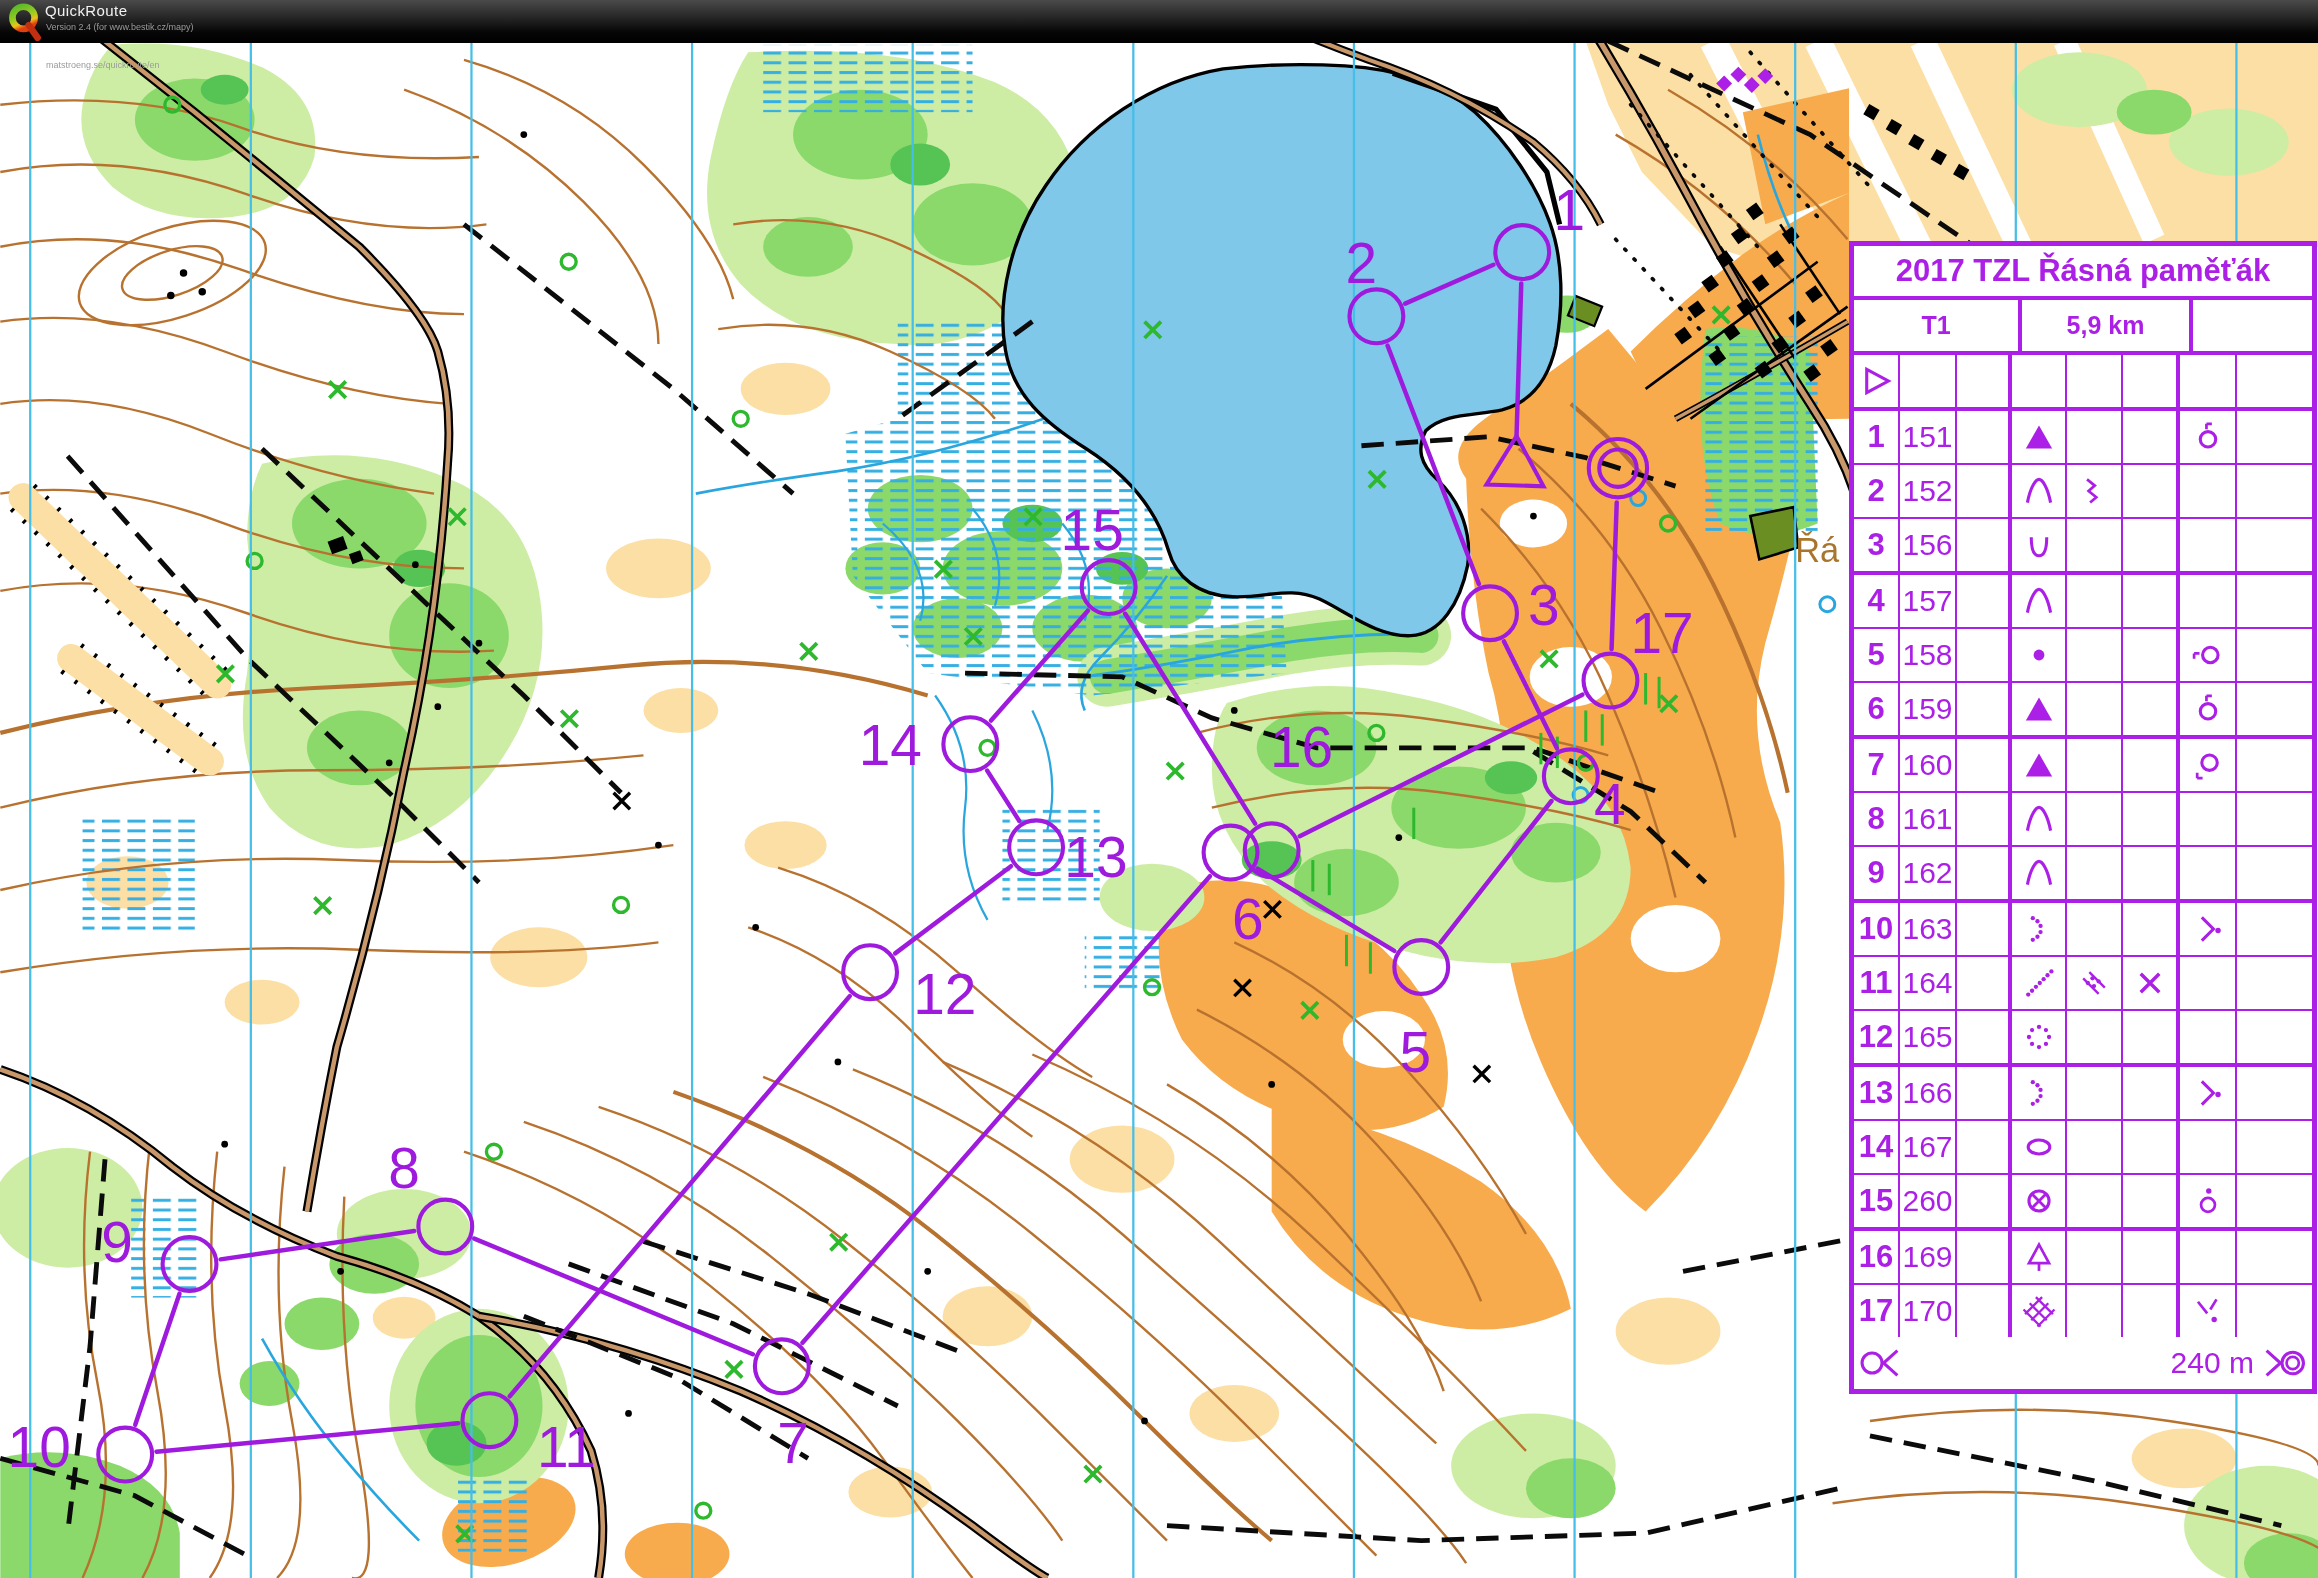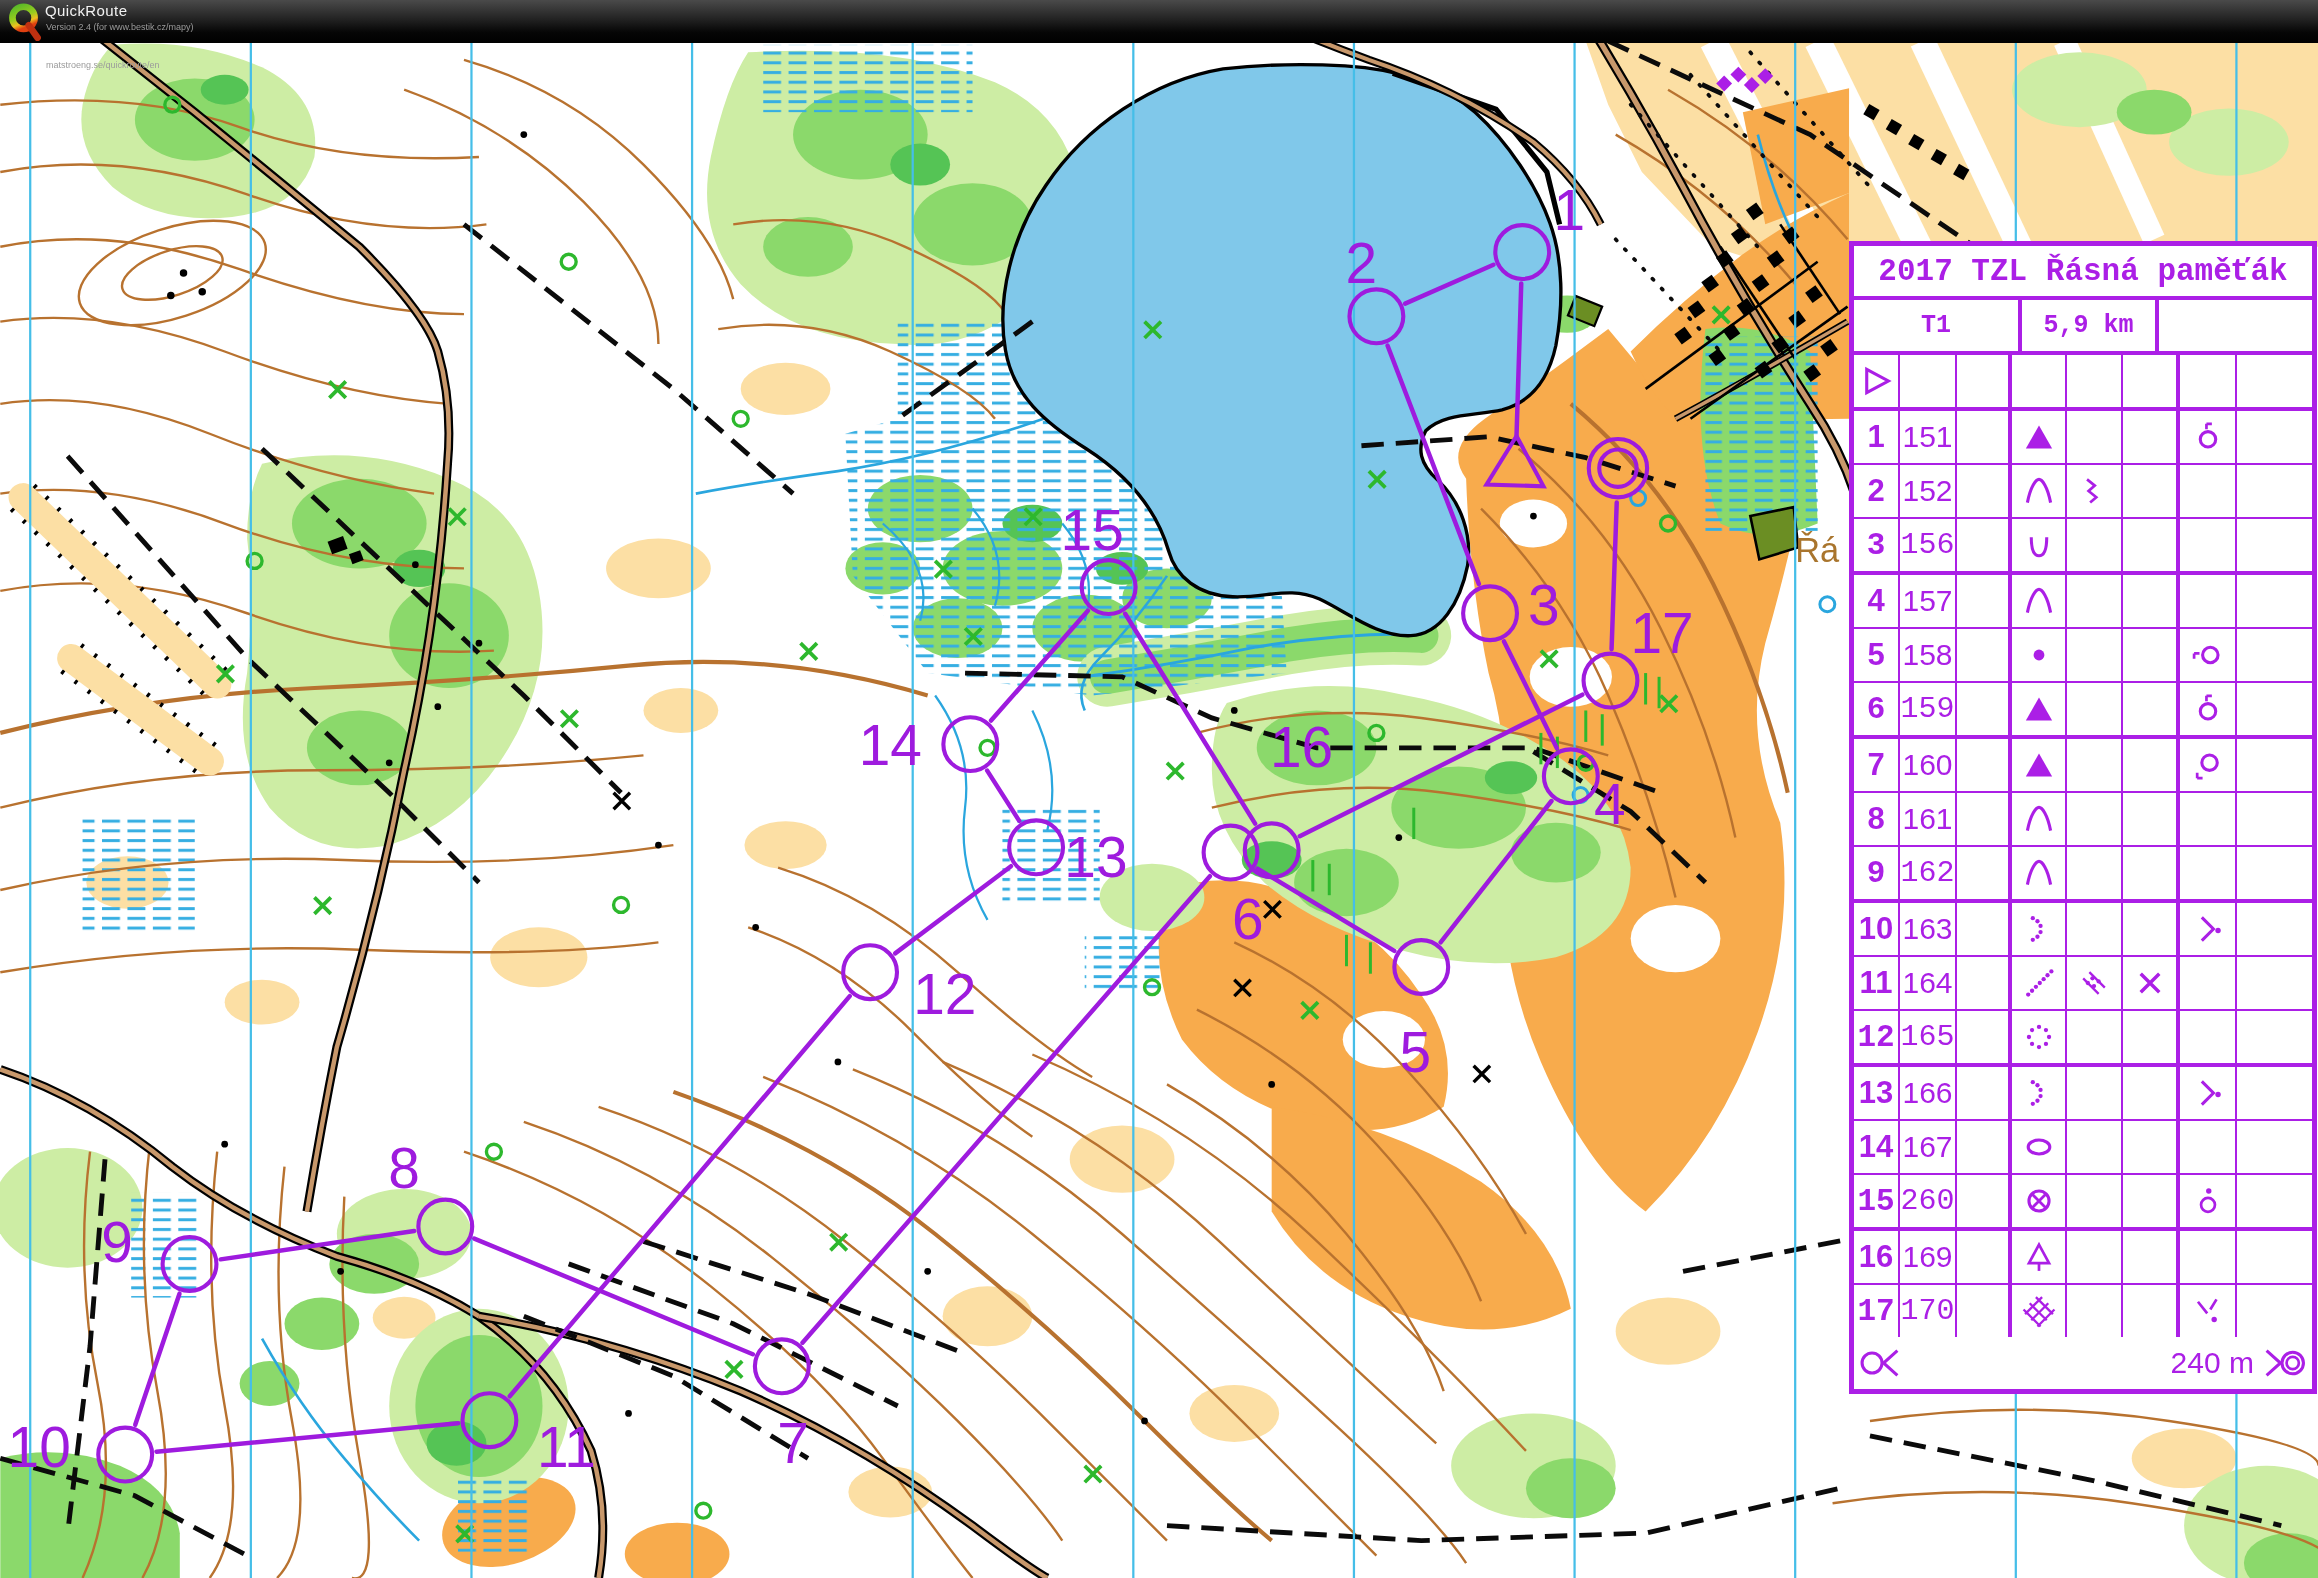--- a/index.html
+++ b/index.html
@@ -12,29 +12,29 @@
   .tb-logo{position:absolute;left:7.5px;top:2.2px;}
   .tb-name{position:absolute;left:45px;top:1.5px;color:#f2f2f2;font-size:15px;letter-spacing:0.4px;}
   .tb-sub{position:absolute;left:46px;color:#9b9b9b;font-size:9px;}
   .tb-sub.l2{top:22px;} .tb-sub.l3{top:32px;margin-top:28px;}
   
   .map-wrap{position:absolute;left:0;top:0;width:2319px;height:1578px;z-index:1;}
   
   .ct{position:absolute;left:1849px;top:241px;width:458px;z-index:20;background:#fff;
       border:5.2px solid var(--tP);color:var(--tP);}
   .ct-row{display:flex;border-bottom:2.2px solid var(--tP);}
-  .ct-row.thick{border-bottom-width:4.5px;font-family:Liberation Mono, monospace;}
+  .ct-row.thick{border-bottom-width:4.5px;}
   .ct-row:last-child{border-bottom:none;}
   .ct-title{height:50px;align-items:center;justify-content:center;
             font-weight:bold;font-size:31px;}
   .ct-head{height:51px;}
   .ct-head>div{display:flex;align-items:center;justify-content:center;
                font-weight:bold;font-size:25px;box-sizing:border-box;}
   .hc1{width:168px;border-right:4.5px solid var(--tP);}
-  .hc2{width:137px;border-right:4.5px solid var(--tP);}
+  .hc2{width:171px;border-right:4.5px solid var(--tP);}
   .hc3{flex:1;}
   .cell{box-sizing:border-box;display:flex;align-items:center;justify-content:center;
         border-right:2.2px solid var(--tP);height:100%;}
   .cA{width:46px;font-weight:bold;font-size:31px;}
   .cB{width:57px;font-size:30px;}
   .cC{width:55px;border-right-width:4.5px;}
   .cD{width:55px;} .cE{width:56px;}
   .cF{width:57px;border-right-width:4.5px;}
   .cG{width:57px;} .cH{flex:1;border-right:none;}
   .crow{height:52px;}

